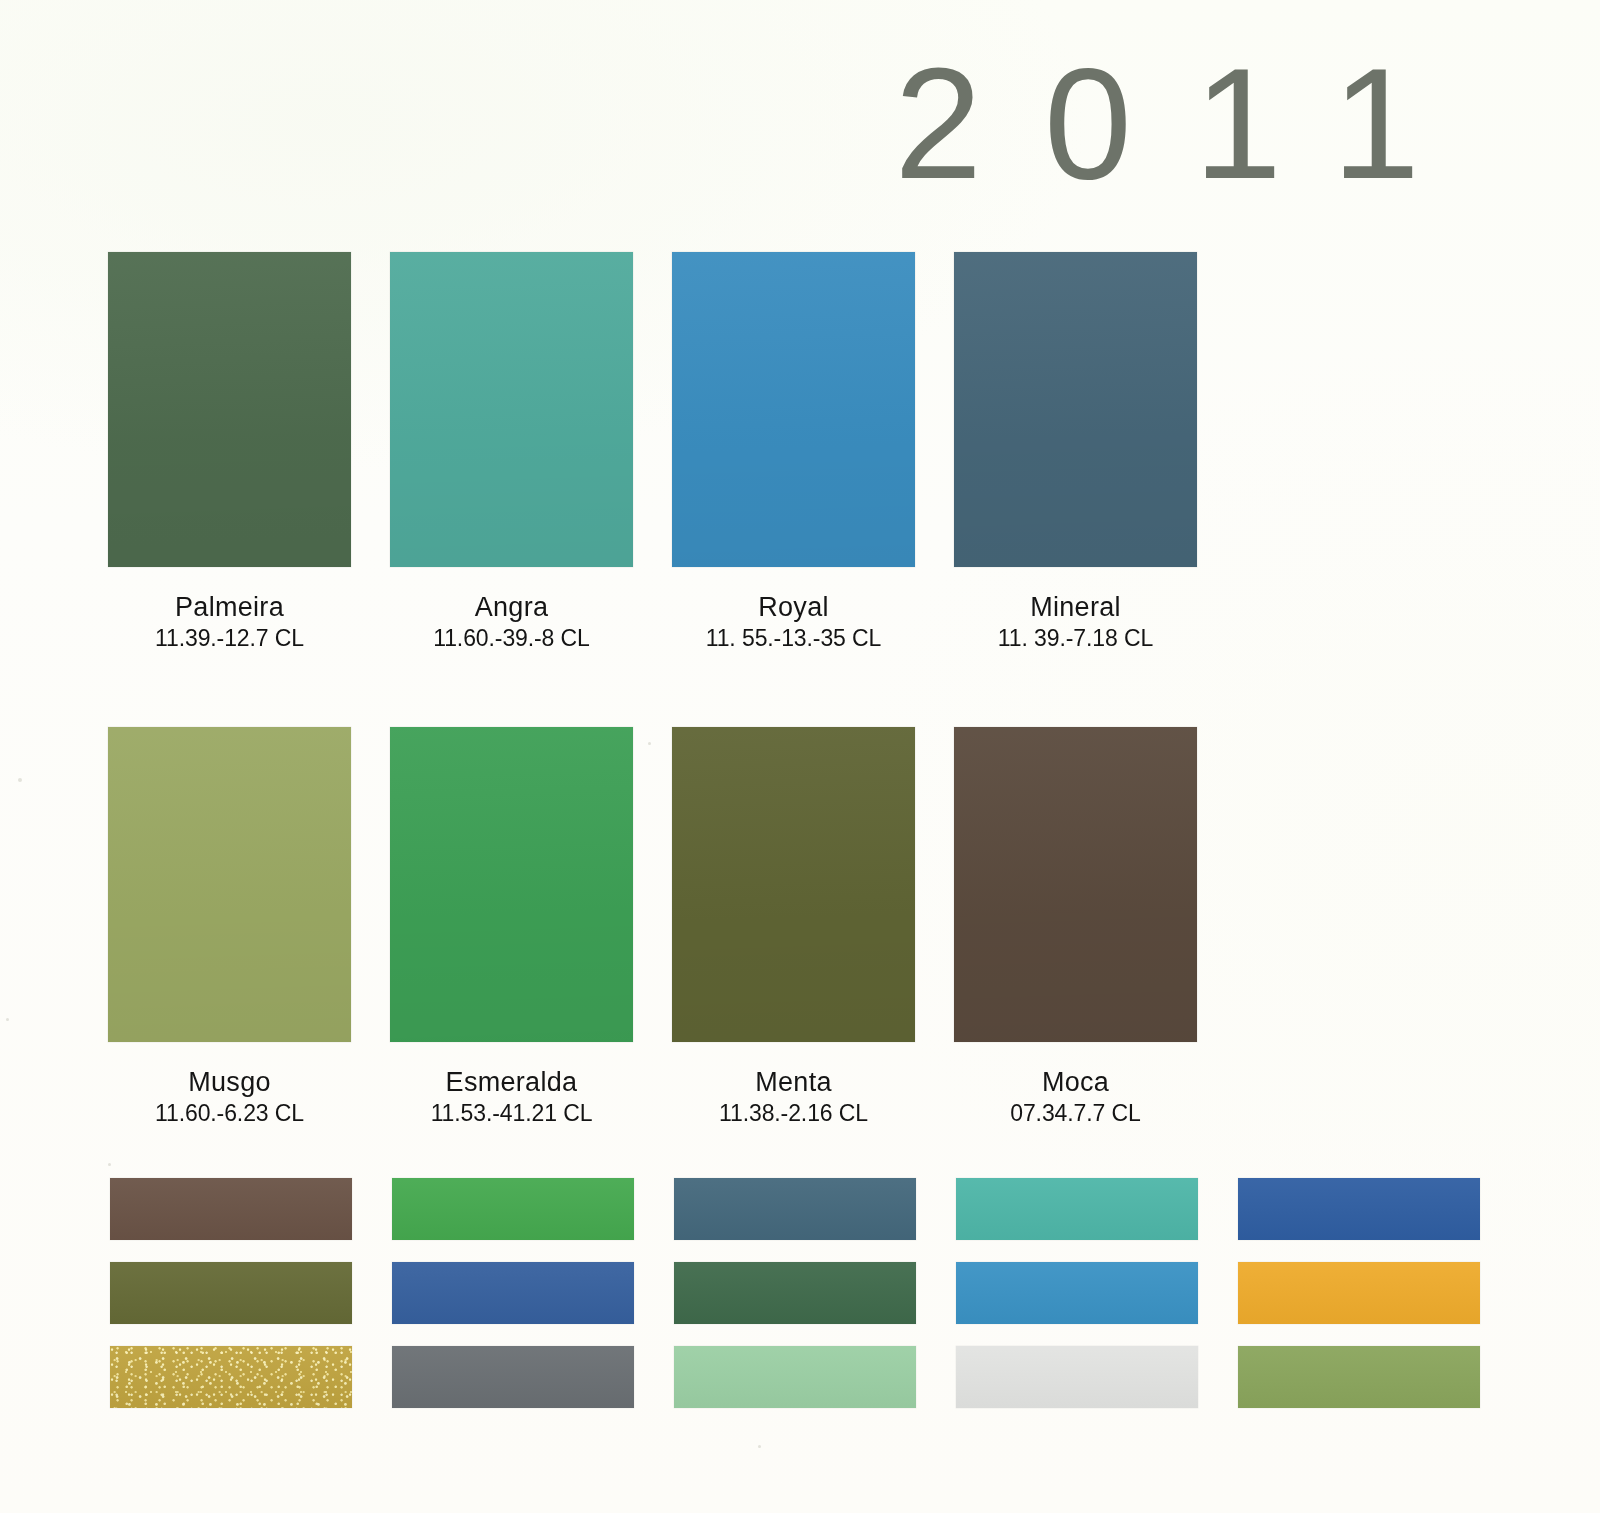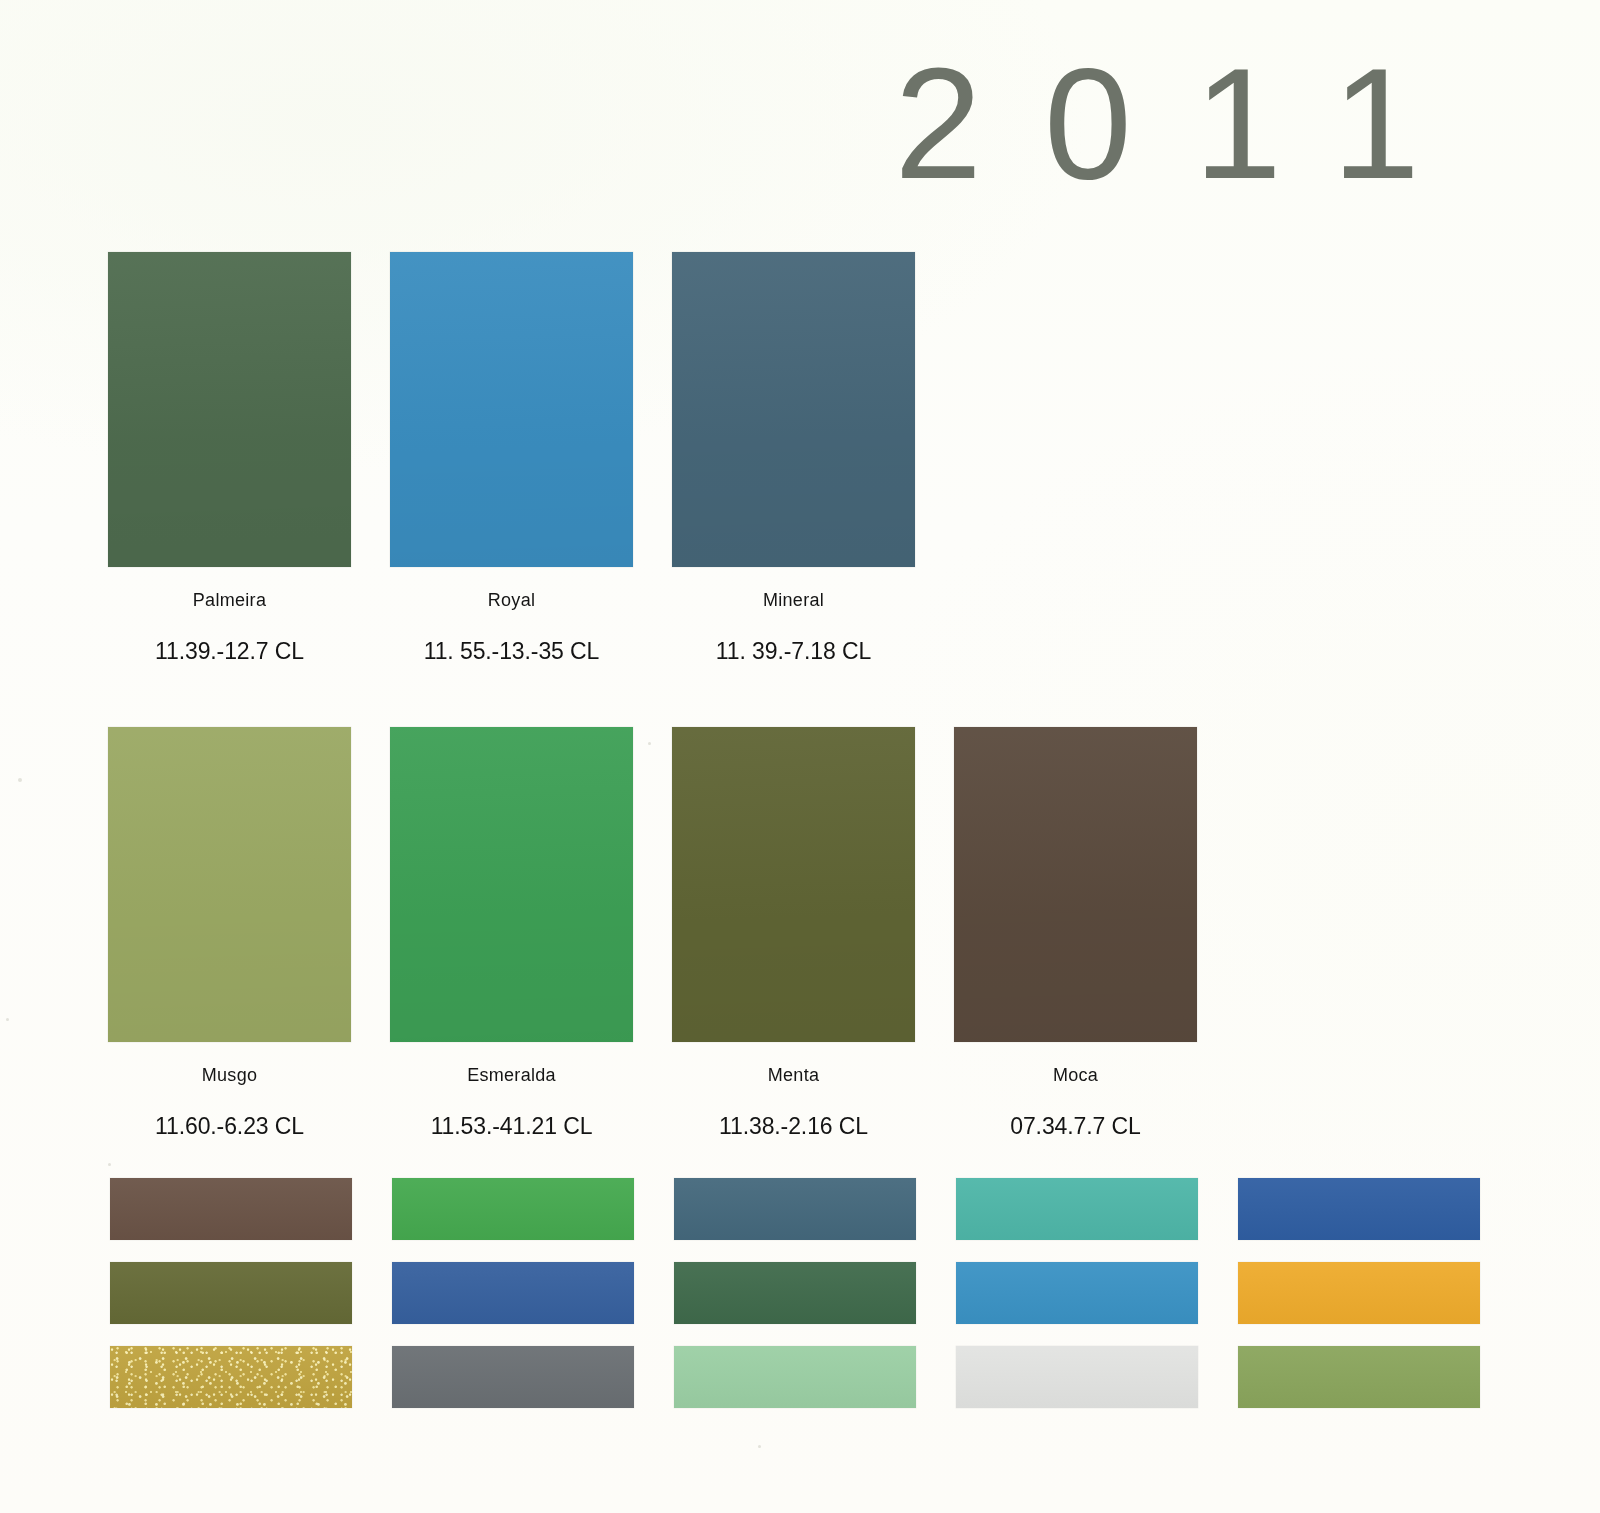--- a/index.html
+++ b/index.html
@@ -82,29 +82,29 @@
     position: relative;
   }
   .swatch-chip::after {
     content: "";
     position: absolute;
     inset: 0;
     background: linear-gradient(178deg, rgba(255,255,255,0.05) 0%, rgba(0,0,0,0.02) 60%, rgba(0,0,0,0.045) 100%);
     pointer-events: none;
   }
   .swatch-name {
-    margin-top: 18px;
-    font-size: 18px;
+    margin-top: 25px;
+    font-size: 27px;
     color: #151515;
     letter-spacing: 0.3px;
     text-align: center;
     line-height: 30px;
   }
   .swatch-code {
-    margin-top: 22px;
+    margin-top: 2px;
     font-size: 23px;
     color: #141414;
     letter-spacing: -0.1px;
     text-align: center;
     line-height: 28px;
     white-space: nowrap;
   }
 
   
   .strip-block {
@@ -176,20 +176,25 @@
   </div>
 
   <div class="swatch-row" id="swatch-row-1">
 
     <div class="swatch-cell">
       <div class="swatch-chip" style="background-color: rgb(78, 107, 78);"></div>
       <div class="swatch-name">Palmeira</div>
       <div class="swatch-code">11.39.-12.7 CL</div>
     </div>
 
+    <div class="swatch-cell">
+      <div class="swatch-chip" style="background-color: rgb(80, 170, 156);"></div>
+      <div class="swatch-name">Angra</div>
+      <div class="swatch-code">11.60.-39.-8 CL</div>
+    </div>
 
     <div class="swatch-cell">
       <div class="swatch-chip" style="background-color: rgb(58, 141, 191);"></div>
       <div class="swatch-name">Royal</div>
       <div class="swatch-code">11. 55.-13.-35 CL</div>
     </div>
 
 
     <div class="swatch-cell">
       <div class="swatch-chip" style="background-color: rgb(70, 102, 120);"></div>

